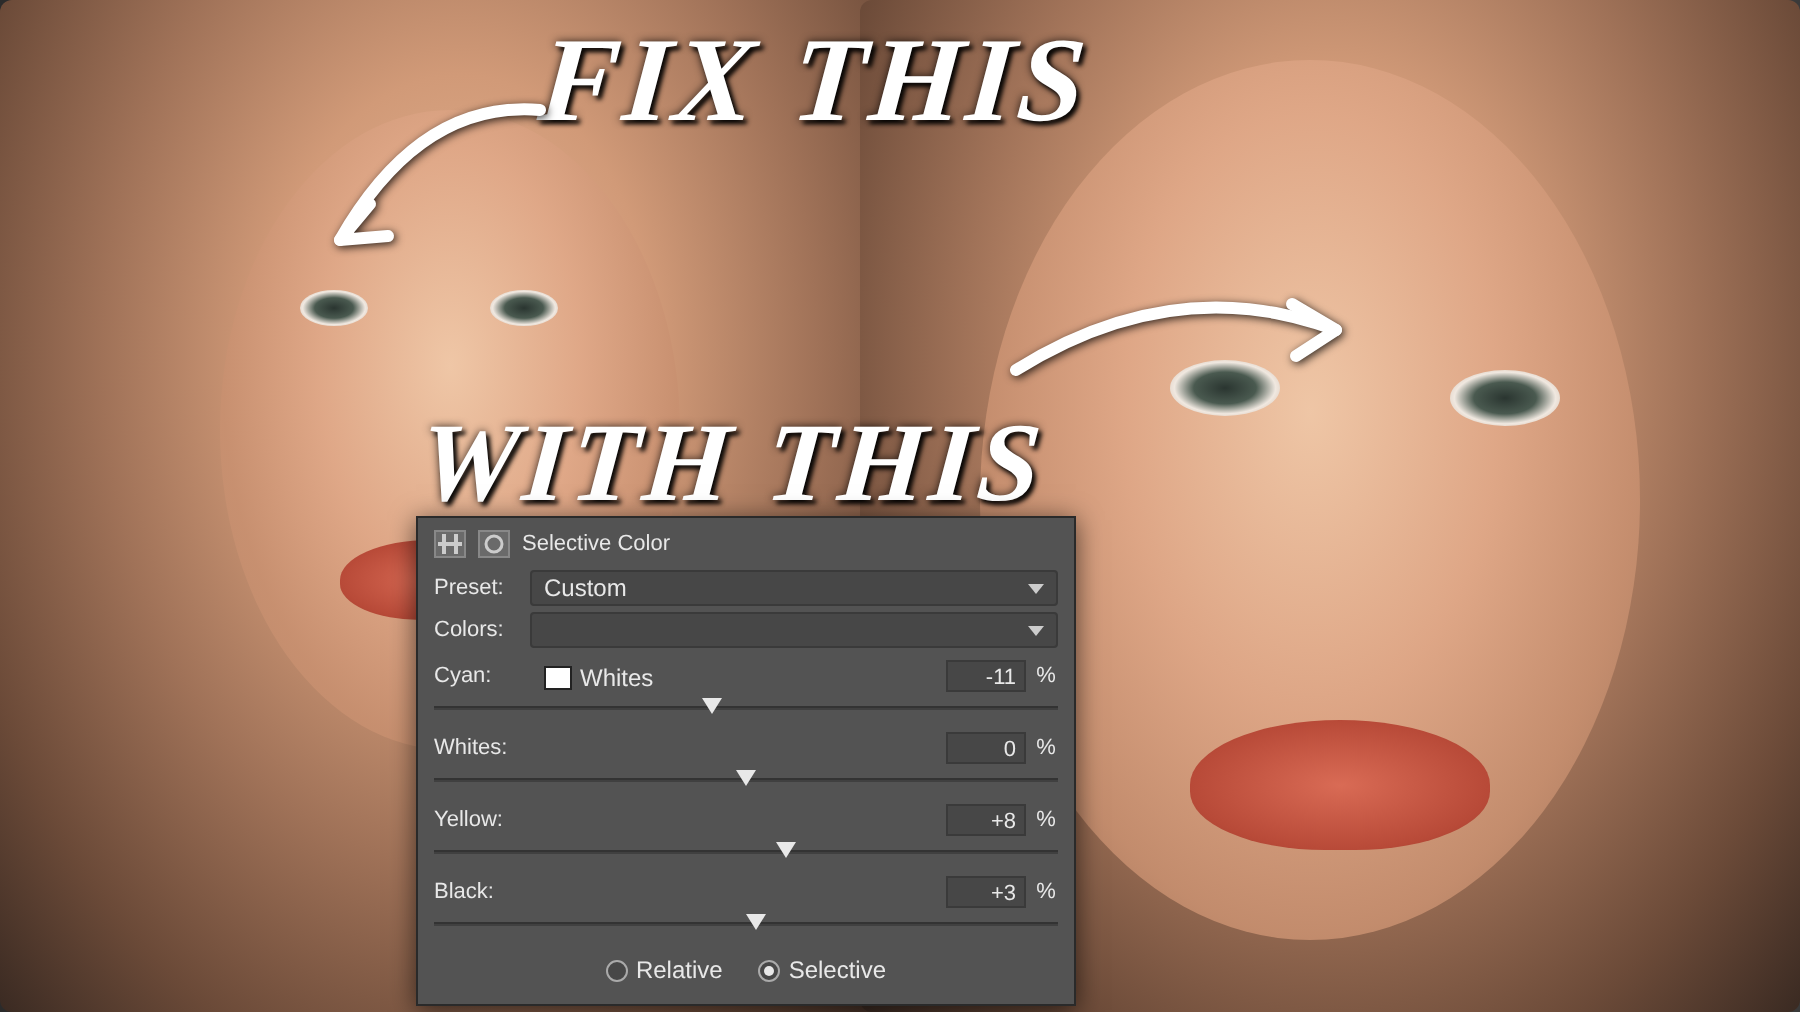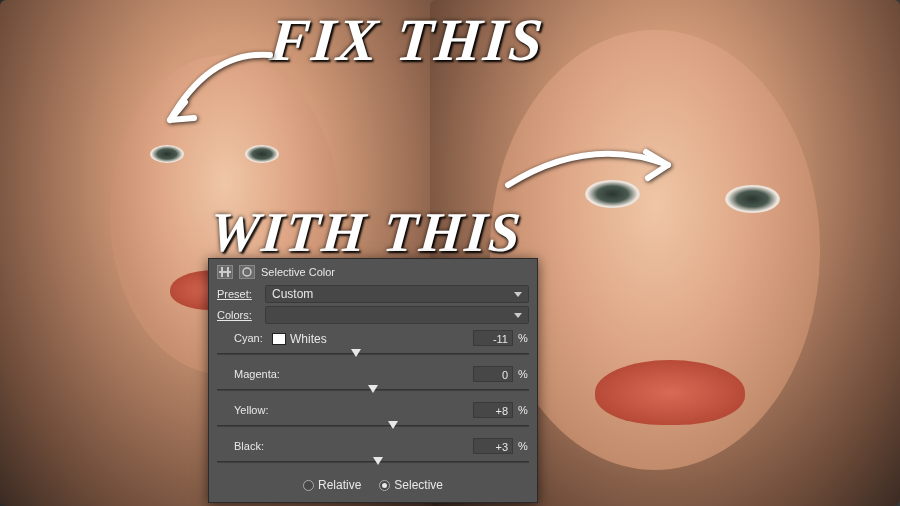--- a/index.html
+++ b/index.html
@@ -97,21 +97,21 @@
   .panel-header .icon-box {
     width: 16px; height: 14px;
     background: #6a6a6a;
     border: 1px solid #888;
     display: flex; align-items: center; justify-content: center;
   }
   .row {
     display: flex; align-items: center;
     margin: 3px 0;
   }
-  .row-label { width: 48px; text-decoration: underline; }
+  .row-label { width: 48px; }
   .select {
     flex: 1; height: 18px;
     background: #474747;
     border: 1px solid #3a3a3a;
     border-radius: 2px;
     display: flex; align-items: center; justify-content: space-between;
     padding: 0 6px;
     font-size: 12px; color: #e8e8e8;
   }
   .chev {
@@ -122,21 +122,21 @@
   }
   .swatch {
     width: 14px; height: 12px;
     background: #fff;
     border: 1px solid #222;
     margin-right: 4px;
     display: inline-block;
   }
   .slider-row { margin-top: 6px; }
   .slider-head {
-    display: flex; justify-content: space-between; align-items: center; margin-left: 17px;
+    display: flex; justify-content: space-between; align-items: center;
   }
   .slider-val {
     display: flex; align-items: center; gap: 4px;
   }
   .valbox {
     width: 40px; height: 16px;
     background: #474747;
     border: 1px solid #3a3a3a;
     text-align: right;
     padding: 0 4px;
@@ -252,21 +252,21 @@
       </div>
     </div>
     <div class="track">
       <div class="track-line"></div>
       <div class="thumb" style="left:44.5%;"></div>
     </div>
   </div>
 
   <div class="slider-row">
     <div class="slider-head">
-      <span>Magenta:</span>
+      <span>Whites:</span>
       <div class="slider-val">
         <div class="valbox">0</div>
         <span class="pct">%</span>
       </div>
     </div>
     <div class="track">
       <div class="track-line"></div>
       <div class="thumb" style="left:50%;"></div>
     </div>
   </div>

